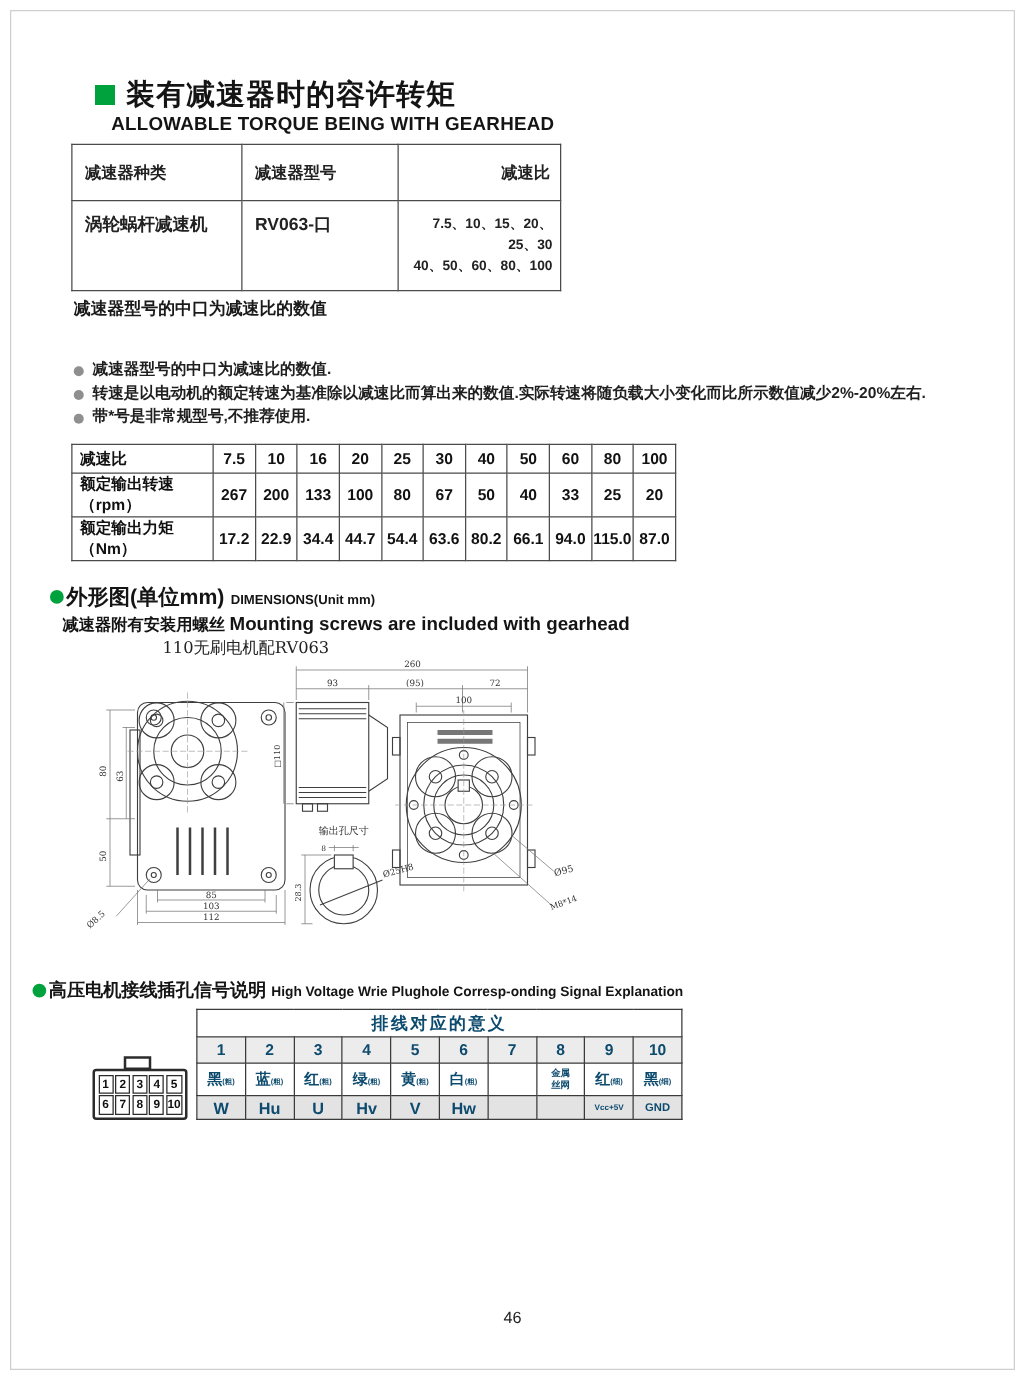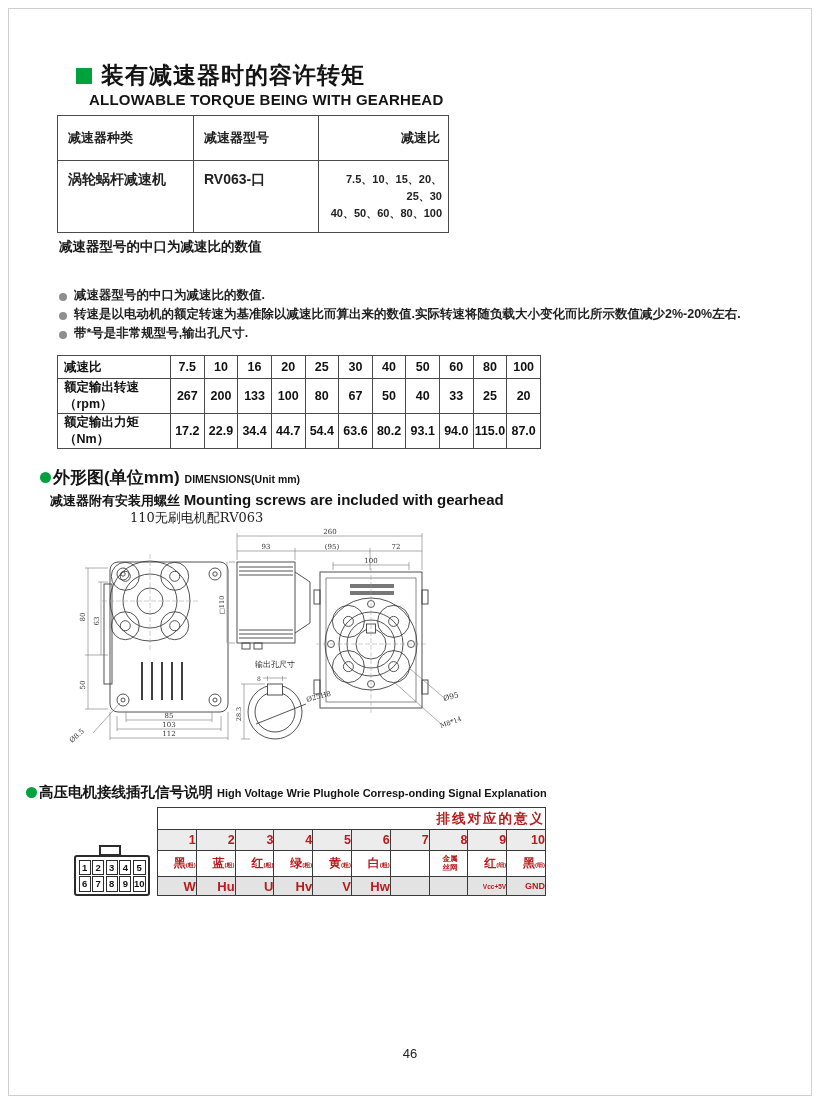--- a/index.html
+++ b/index.html
@@ -59,21 +59,21 @@
   
   .connector { position:absolute; left:74px; top:845px; width:76px; }
   .conn-tab { width:22px; height:11px; border:2.5px solid #2b2b2b; margin-left:25px; background:#fff; }
   .conn-body { width:76px; height:41px; border:2.5px solid #2b2b2b; border-radius:3px;
     display:grid; grid-template-columns:repeat(5,1fr); gap:1.5px; padding:2.5px; background:#fff; margin-top:-1px; }
   .conn-cell { border:1.8px solid #2b2b2b; display:flex; align-items:center; justify-content:center;
     font-size:9.5px; font-weight:700; color:#111; background:#fff; }
 
   
   .t3 { position:absolute; left:157px; top:807px; width:389px; border-collapse:collapse; table-layout:fixed; }
-  .t3 td, .t3 th { border:1.8px solid #3a3a3a; text-align:right; color:#b91c1c; background:#fff; }
+  .t3 td, .t3 th { border:1.8px solid #3a3a3a; text-align:center; color:#0c4a6e; background:#fff; }
   .t3 .pt-title th { height:22px; font-size:13.5px; font-weight:700; letter-spacing:2px; }
   .t3 .pin-nums td { height:21px; font-size:12.5px; font-weight:700; background:#ececec; }
   .t3 .pin-colors td { height:26px; font-size:12px; font-weight:700; }
   .t3 .csub { font-size:6px; font-weight:700; }
   .t3 .pin-colors td:nth-child(8) .cmain { display:block; width:18px; margin:0 auto; font-size:7.5px; line-height:1.15; }
   .t3 .pin-signals td { height:19px; font-size:13px; font-weight:700; background:#e3e3e3; }
   .t3 .pin-signals td:nth-child(9) { font-size:6.5px; }
   .t3 .pin-signals td:nth-child(10) { font-size:9px; }
 
   .page-num { position:absolute; left:0; right:0; top:1046px; text-align:center; font-size:13px; color:#222; }
@@ -114,21 +114,21 @@
   <div class="note-line">
     <span class="bullet"></span>
     <span class="note-text">减速器型号的中口为减速比的数值.</span>
   </div>
   <div class="note-line">
     <span class="bullet"></span>
     <span class="note-text">转速是以电动机的额定转速为基准除以减速比而算出来的数值.实际转速将随负载大小变化而比所示数值减少2%-20%左右.</span>
   </div>
   <div class="note-line">
     <span class="bullet"></span>
-    <span class="note-text">带*号是非常规型号,输出孔尺寸.</span>
+    <span class="note-text">带*号是非常规型号,不推荐使用.</span>
   </div>
 </div>
 
 <table class="t2">
   <tbody>
       <tr>
     <td class="lbl">减速比</td>
     <td>7.5</td>
     <td>10</td>
     <td>16</td>
@@ -157,21 +157,21 @@
   </tr>
   <tr>
     <td class="lbl">额定输出力矩（Nm）</td>
     <td>17.2</td>
     <td>22.9</td>
     <td>34.4</td>
     <td>44.7</td>
     <td>54.4</td>
     <td>63.6</td>
     <td>80.2</td>
-    <td>93.1</td>
+    <td>66.1</td>
     <td>94.0</td>
     <td>115.0</td>
     <td>87.0</td>
   </tr>
 </tbody>
   </table>
 
 <div class="sec-hdr dims-hdr">
   <span class="green-dot"></span>
   <span class="dims-cn">外形图(单位mm)</span>

